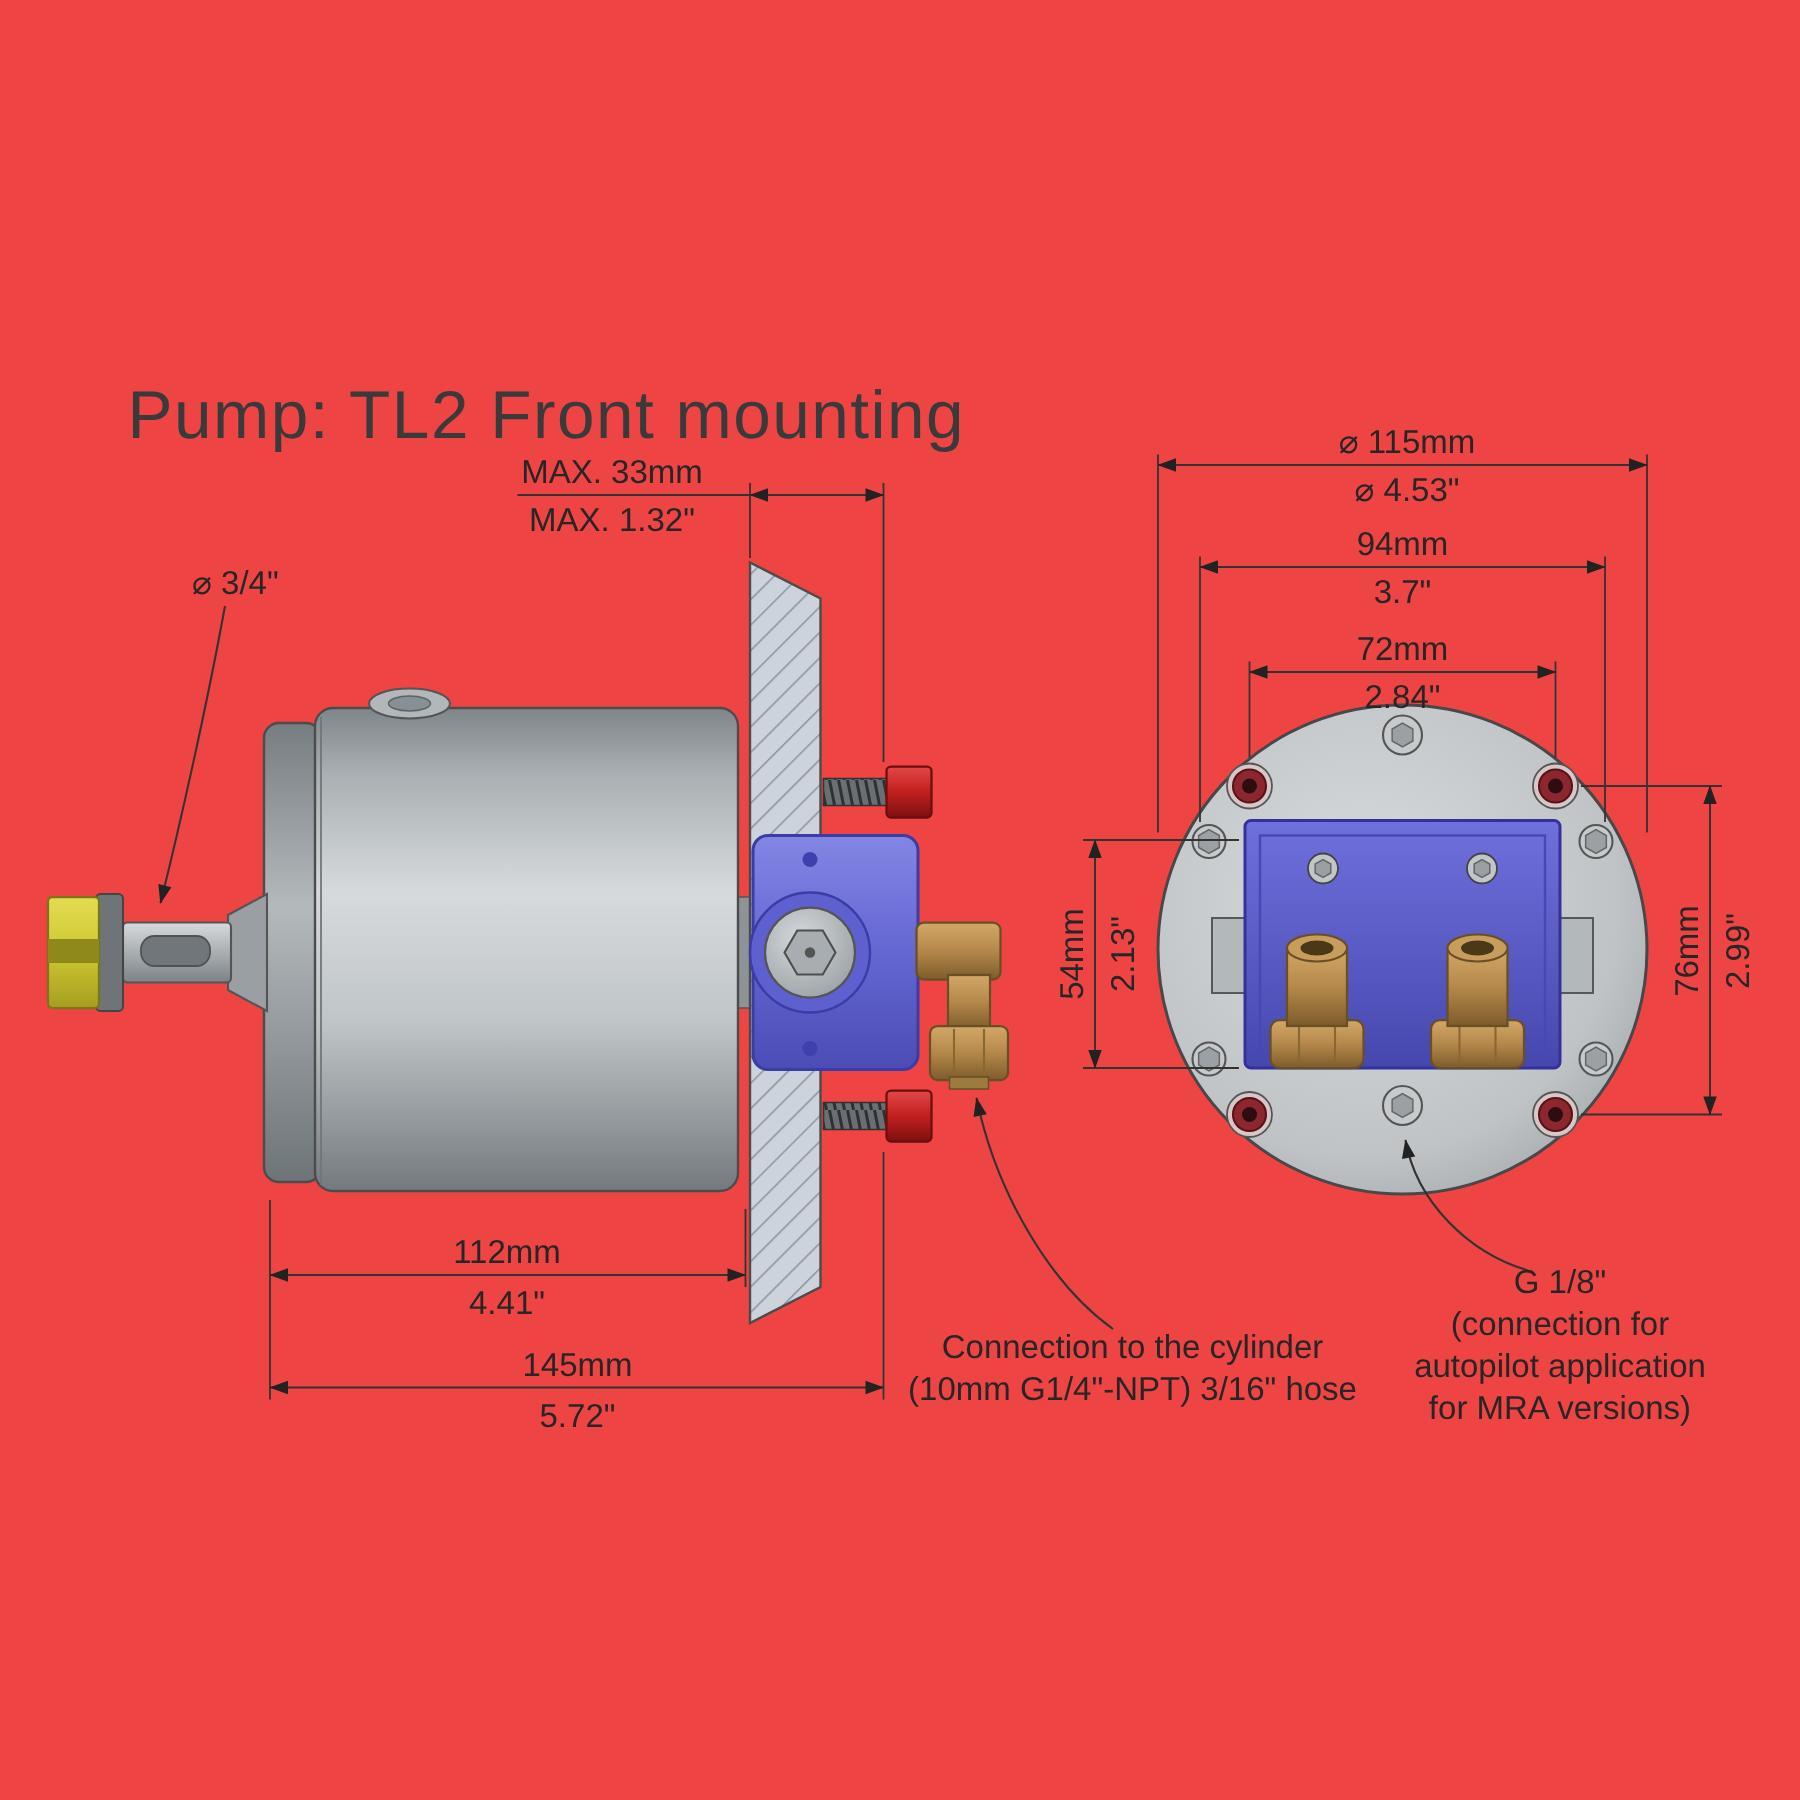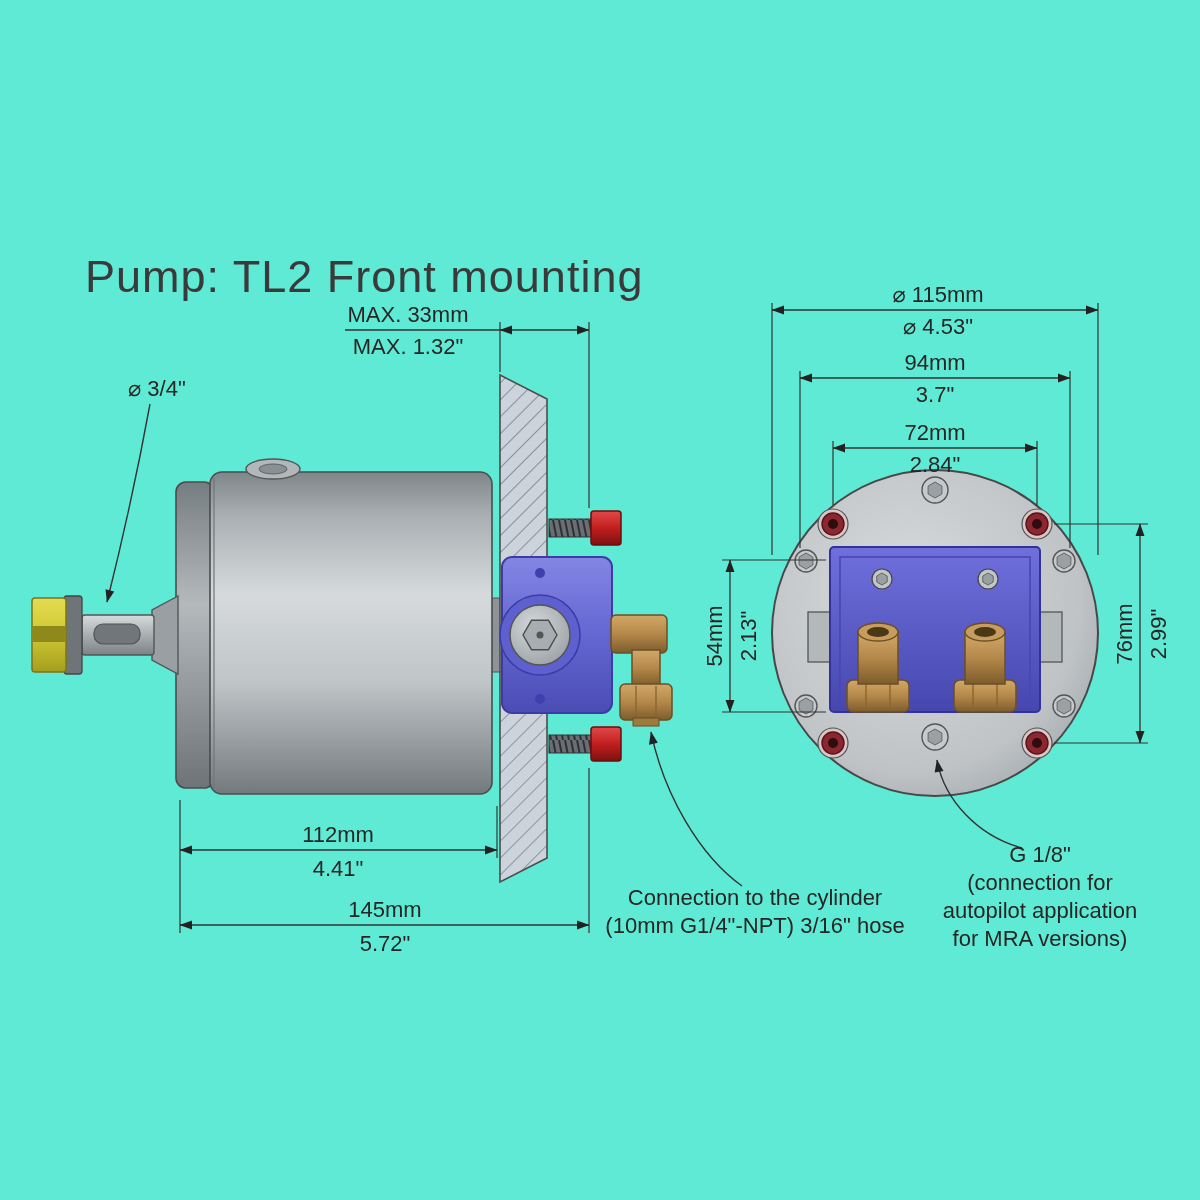--- a/index.html
+++ b/index.html
@@ -1,16 +1,16 @@
 <!DOCTYPE html>
 <html><head>
 <meta charset="utf-8">
 <style>
   html,body{margin:0;padding:0;background:#fff;}
-  .canvas{width:1200px;height:1200px;position:relative;background:#5eead4;overflow:hidden;}
+  .canvas{width:1200px;height:1200px;position:relative;background:#ef4444;overflow:hidden;}
   svg{display:block;}
   .title-text{font-family:"Liberation Sans",sans-serif;font-size:45px;fill:#3a3a3a;letter-spacing:1px;}
   .dim-text{font-family:"Liberation Sans",sans-serif;font-size:22px;fill:#262626;}
   .note-text{font-family:"Liberation Sans",sans-serif;font-size:22px;fill:#262626;}
   .ext{stroke:#333;stroke-width:1.2;}
   .dim{stroke:#333;stroke-width:1.3;}
   .leader{stroke:#333;stroke-width:1.4;fill:none;}
   .outline{stroke:#4c4c4c;stroke-width:1.6;}
 </style>
 </head>

